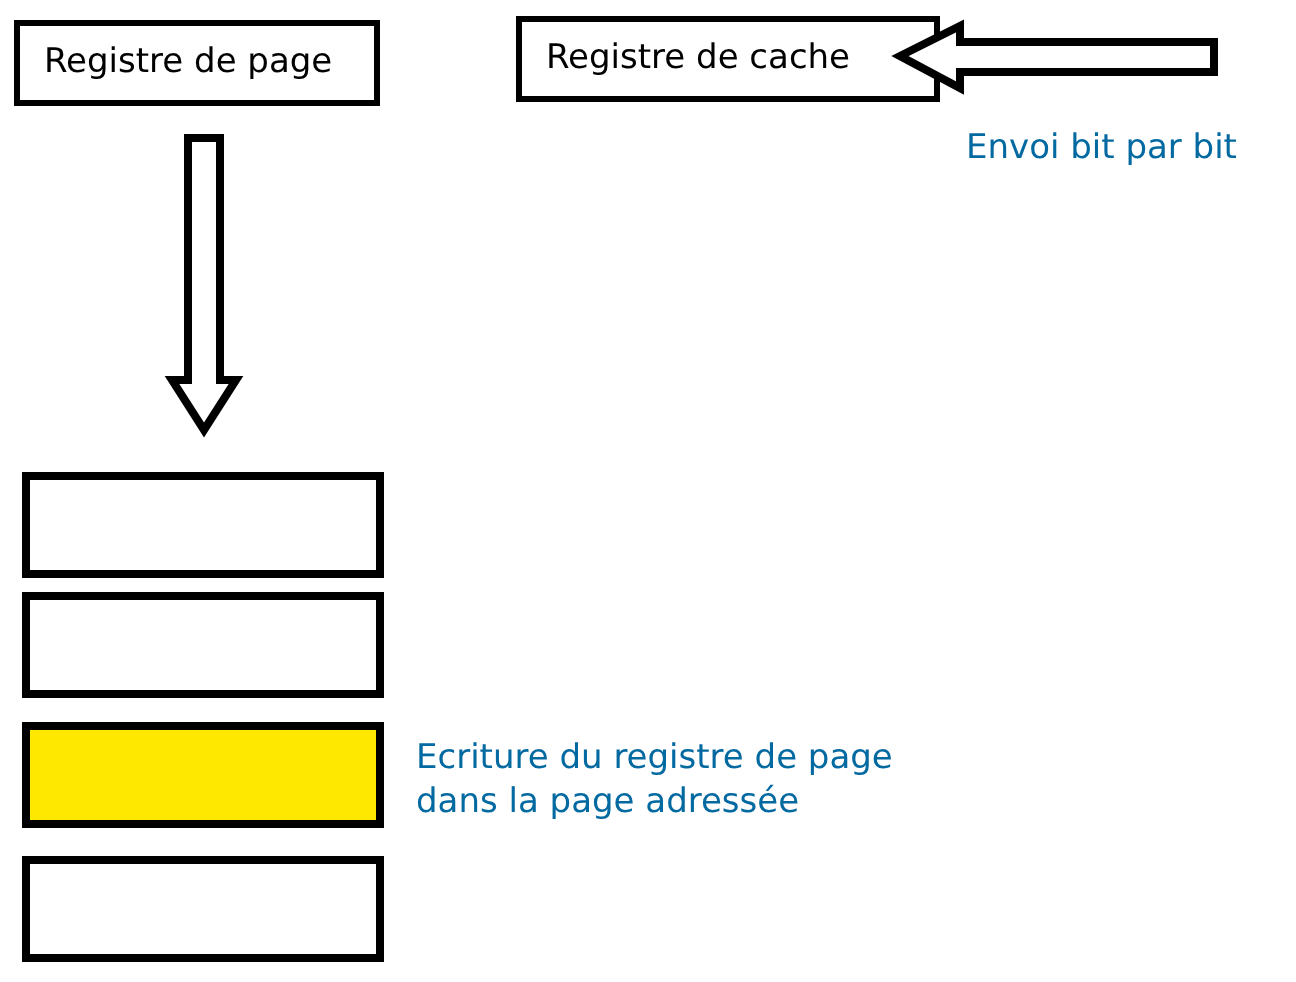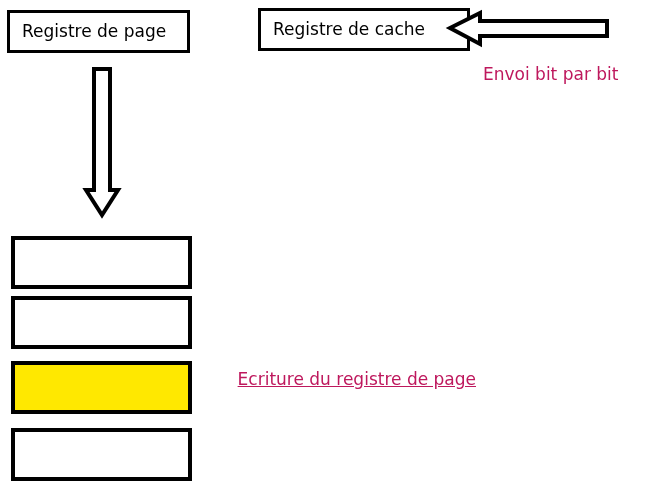--- a/index.html
+++ b/index.html
@@ -78,36 +78,35 @@
   }
   #arrow-left-wrap {
     left: 446px;
     top: 10px;
     width: 166px;
     height: 38px;
   }
   
   .caption {
     position: absolute;
-    color: #be185d;
+    color: #0369a1;
     font-size: 17px;
     line-height: 22px;
     white-space: nowrap;
   }
   #caption-send-bitwise {
     left: 483px;
     top: 63px;
   }
   #caption-write-page {
     left: 208px;
     top: 368px;
     width: 268px;
-    text-align: right;
+    text-align: left;
     white-space: normal;
-    text-decoration: underline;
   }
   #caption-write-page .cap-line {
     display: block;
   }
 </style>
 </head>
 <body>
 
 <div id="canvas">
 
@@ -129,15 +128,16 @@
 
   <div class="mem-box" id="mem-box-0" style="background: rgb(255, 255, 255);"></div>
   <div class="mem-box" id="mem-box-1" style="background: rgb(255, 255, 255);"></div>
   <div class="mem-box" id="mem-box-2" style="background: rgb(255, 232, 0);"></div>
   <div class="mem-box" id="mem-box-3" style="background: rgb(255, 255, 255);"></div>
 
   <div class="caption" id="caption-send-bitwise">Envoi bit par bit</div>
 
   <div class="caption" id="caption-write-page">
     <span class="cap-line">Ecriture du registre de page</span>
+    <span class="cap-line">dans la page adressée</span>
   </div>
 
 </div>
 
 </body></html>

